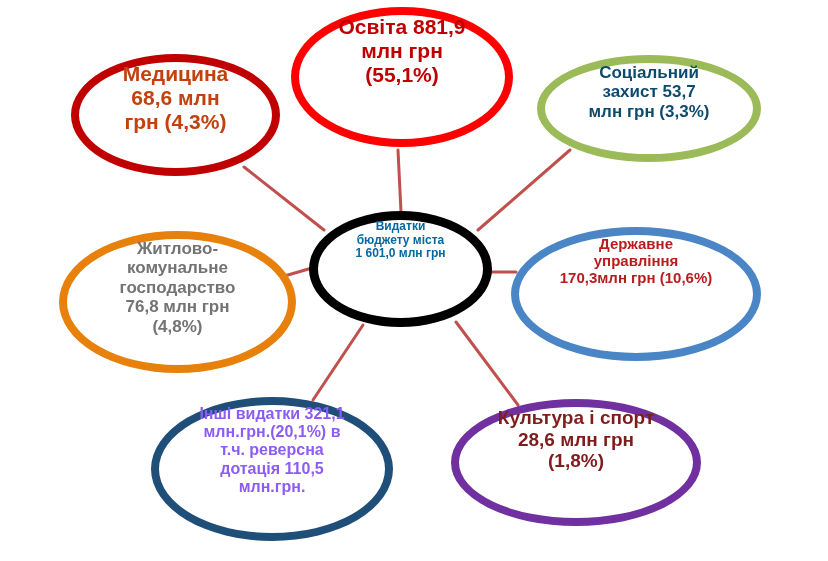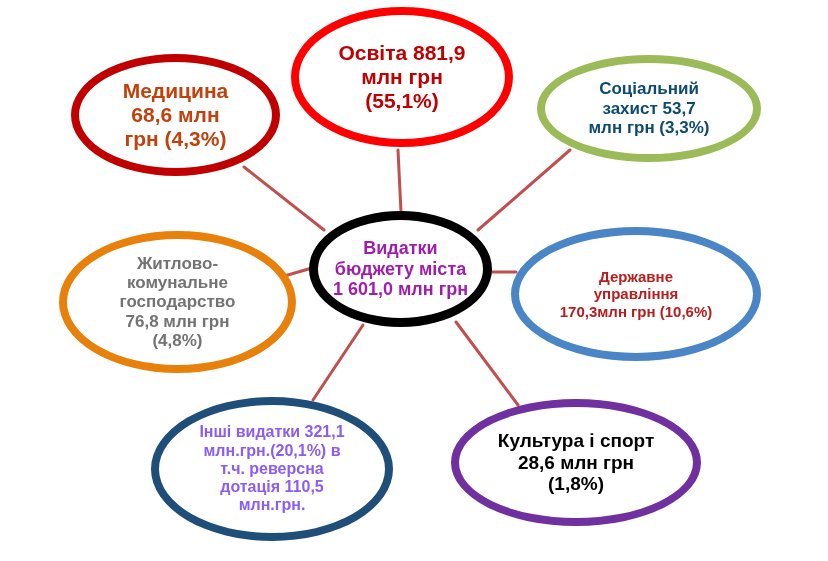--- a/index.html
+++ b/index.html
@@ -25,21 +25,20 @@
     width: 828px;
     height: 561px;
   }
   .node {
     position: absolute;
     box-sizing: border-box;
     border-style: solid;
     border-radius: 50%;
     background: #ffffff;
     display: flex;
-    align-items: center;
     justify-content: center;
     text-align: center;
     font-weight: bold;
     line-height: 1.14;
     z-index: 2;
   }
   .node .label {
     display: block;
     width: 100%;
     padding: 0 6px;
@@ -56,36 +55,36 @@
   <svg id="connectors" viewBox="0 0 828 561" xmlns="http://www.w3.org/2000/svg">
       <line x1="401" y1="212" x2="398" y2="150" stroke="#C0504D" stroke-width="3" stroke-linecap="round"></line>
       <line x1="324" y1="230" x2="244" y2="167" stroke="#C0504D" stroke-width="3" stroke-linecap="round"></line>
       <line x1="478" y1="230" x2="570" y2="150" stroke="#C0504D" stroke-width="3" stroke-linecap="round"></line>
       <line x1="492" y1="272" x2="516" y2="272" stroke="#C0504D" stroke-width="3" stroke-linecap="round"></line>
       <line x1="456" y1="322" x2="518" y2="405" stroke="#C0504D" stroke-width="3" stroke-linecap="round"></line>
       <line x1="363" y1="325" x2="313" y2="400" stroke="#C0504D" stroke-width="3" stroke-linecap="round"></line>
       <line x1="312" y1="268" x2="281" y2="277" stroke="#C0504D" stroke-width="3" stroke-linecap="round"></line>
     </svg>
   <div id="nodes-layer">
-      <div class="node node-center" style="left: 309px; top: 211px; width: 183px; height: 116px; border-width: 9px; border-color: rgb(0, 0, 0); color: #a21caf; font-size: 18px;">
+      <div class="node node-center" style="left: 309px; top: 211px; width: 183px; height: 116px; border-width: 9px; border-color: rgb(0, 0, 0); color: #0369a1; font-size: 12px;">
         <span class="label">Видатки<br>бюджету міста<br>1 601,0 млн грн</span>
       </div>
       <div class="node" style="left: 291px; top: 7px; width: 222px; height: 140px; border-width: 8px; border-color: rgb(255, 0, 0); color: rgb(192, 0, 0); font-size: 21px;">
         <span class="label">Освіта 881,9<br>млн грн<br>(55,1%)</span>
       </div>
       <div class="node" style="left: 71px; top: 54px; width: 209px; height: 122px; border-width: 8px; border-color: rgb(192, 0, 0); color: #c2410c; font-size: 21px;">
         <span class="label">Медицина<br>68,6 млн<br>грн  (4,3%)</span>
       </div>
       <div class="node" style="left: 537px; top: 55px; width: 224px; height: 107px; border-width: 8px; border-color: rgb(155, 187, 89); color: #0c4a6e; font-size: 17px;">
         <span class="label">Соціальний<br>захист 53,7<br>млн грн (3,3%)</span>
       </div>
       <div class="node" style="left: 511px; top: 227px; width: 250px; height: 134px; border-width: 8px; border-color: rgb(74, 134, 197); color: #b91c1c; font-size: 15px;">
         <span class="label">Державне<br>управління<br>170,3млн грн (10,6%)</span>
       </div>
-      <div class="node" style="left: 451px; top: 399px; width: 250px; height: 127px; border-width: 8px; border-color: rgb(112, 48, 160); color: #000000; font-size: 19px;">
+      <div class="node" style="left: 451px; top: 399px; width: 250px; height: 127px; border-width: 8px; border-color: rgb(112, 48, 160); color: #7f1d1d; font-size: 19px;">
         <span class="label">Культура  і спорт<br>28,6 млн грн<br>(1,8%)</span>
       </div>
       <div class="node" style="left: 151px; top: 397px; width: 242px; height: 144px; border-width: 8px; border-color: rgb(31, 78, 121); color: #8b5cf6; font-size: 16px;">
         <span class="label">Інші видатки 321,1<br>млн.грн.(20,1%) в<br>т.ч. реверсна<br>дотація 110,5<br>млн.грн.</span>
       </div>
       <div class="node" style="left: 59px; top: 231px; width: 237px; height: 142px; border-width: 8px; border-color: rgb(232, 129, 12); color: #737373; font-size: 17px;">
         <span class="label">Житлово-<br>комунальне<br>господарство<br>76,8 млн грн<br>(4,8%)</span>
       </div>
     </div>
 </div>

